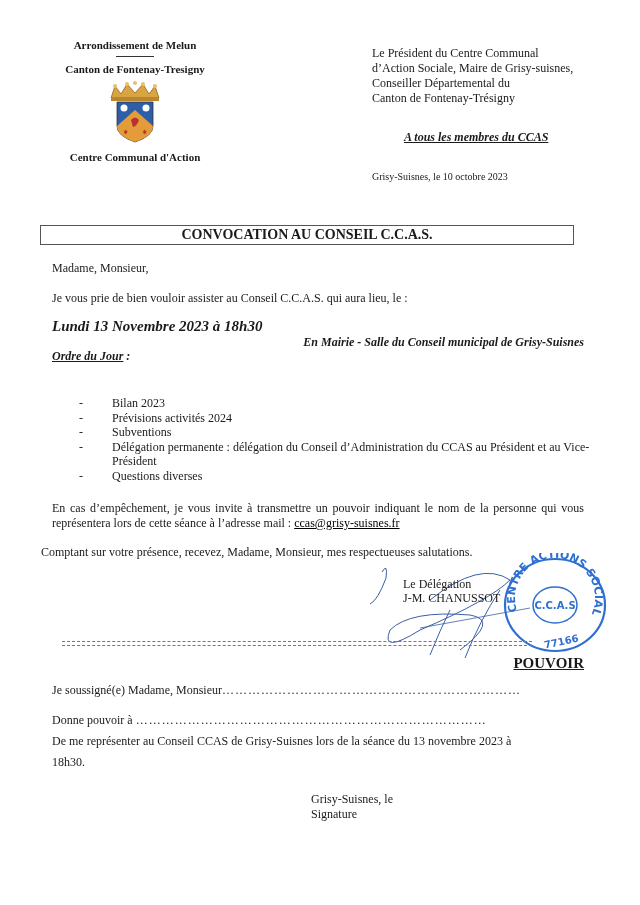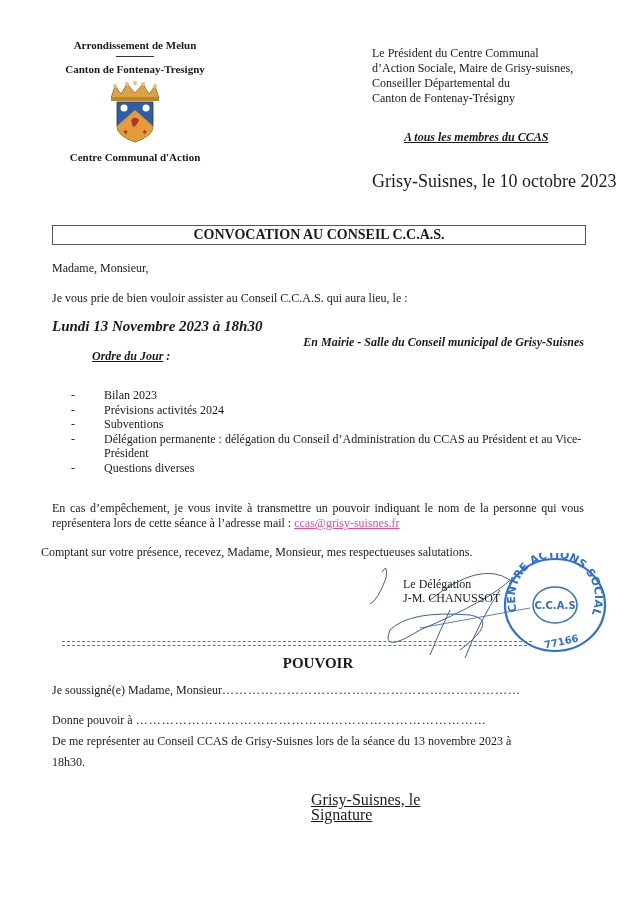--- a/index.html
+++ b/index.html
@@ -4,44 +4,44 @@
 <style>
   html, body { margin: 0; padding: 0; background: #ffffff; }
   body { width: 640px; height: 905px; position: relative; overflow: hidden;
          font-family: "Liberation Serif", "DejaVu Serif", serif; color: #1a1a1a; }
   .abs { position: absolute; }
   .hdr-left { left: 40px; top: 38px; width: 190px; text-align: center; font-weight: bold; font-size: 11px; line-height: 14px; }
   .hdr-left .sep { width: 38px; height: 1px; background: #333; margin: 4px auto 5px auto; }
   .crest { width: 60px; height: 64px; margin: 4px auto 6px auto; display: block; }
   .hdr-right { left: 372px; top: 46px; width: 250px; font-size: 12px; line-height: 15px; }
   .members { left: 372px; top: 130px; font-size: 12px; font-weight: bold; font-style: italic; text-decoration: underline; margin-left: 32px; }
-  .place-date { left: 372px; top: 171px; font-size: 18px; }
-  .title-box { left: 52px; top: 225px; width: 532px; height: 18px; border: 1px solid #555;
+  .place-date { left: 372px; top: 171px; font-size: 10px; }
+  .title-box { left: 40px; top: 225px; width: 532px; height: 18px; border: 1px solid #555;
                text-align: center; font-weight: bold; font-size: 14px; line-height: 18px; }
   .body-text { font-size: 12px; line-height: 15px; text-align: center; }
   .greeting { left: 52px; top: 261px; }
   .invite { left: 52px; top: 291px; }
   .event-date { left: 52px; top: 318px; width: 532px; text-align: left; font-weight: bold; font-style: italic; font-size: 15px; }
   .event-place { left: 52px; top: 335px; width: 532px; text-align: right; font-weight: bold; font-style: italic; font-size: 12px; }
   .agenda-title { left: 52px; top: 349px; font-weight: bold; font-style: italic; font-size: 12px; }
-  .agenda-title .u { text-decoration: underline; margin-left: 40px; }
-  .agenda { left: 60px; top: 380px; width: 540px; font-size: 12px; line-height: 14.5px; list-style: none; margin: 8px; padding: 0; }
+  .agenda-title .u { text-decoration: underline; }
+  .agenda { left: 60px; top: 380px; width: 540px; font-size: 12px; line-height: 14.5px; list-style: none; margin: 16px; padding: 0; }
   .agenda li { position: relative; padding-left: 36px; }
   .agenda li::before { content: "-"; position: absolute; left: 3px; }
   .impediment { left: 52px; top: 501px; width: 532px; font-size: 12px; line-height: 15px; text-align: justify; }
-  .impediment a { color: #ec4899; text-decoration: underline; }
+  .impediment a { color: #000000; text-decoration: underline; }
   .closing { left: 41px; top: 545px; font-size: 12px; }
   .sig-block { left: 403px; top: 577px; font-size: 12px; line-height: 14px; }
   .sig-scribble { left: 360px; top: 560px; width: 170px; height: 100px; }
   .stamp { left: 500px; top: 553px; width: 110px; height: 104px; }
   .divider { left: 62px; top: 641px; width: 470px; height: 3px; border-top: 1px dashed #777; border-bottom: 1px dashed #777; }
-  .pouvoir-title { left: 52px; top: 655px; width: 532px; text-align: center; font-weight: bold; font-size: 15px; }
+  .pouvoir-title { left: 52px; top: 655px; width: 532px; text-align: right; font-weight: bold; font-size: 15px; text-decoration: underline; }
   .form-line { left: 52px; font-size: 12px; }
   .dots { letter-spacing: 1px; }
-  .sign-place { left: 311px; top: 792px; font-size: 16px; line-height: 15px; text-decoration: underline; }
+  .sign-place { left: 311px; top: 792px; font-size: 12px; line-height: 15px; }
 </style>
 </head>
 <body>
 
 <div class="abs hdr-left">
   <div>Arrondissement de Melun</div>
   <div class="sep"></div>
   <div>Canton de Fontenay-Tresigny</div>
   <svg class="crest" viewBox="0 0 60 64">
 

